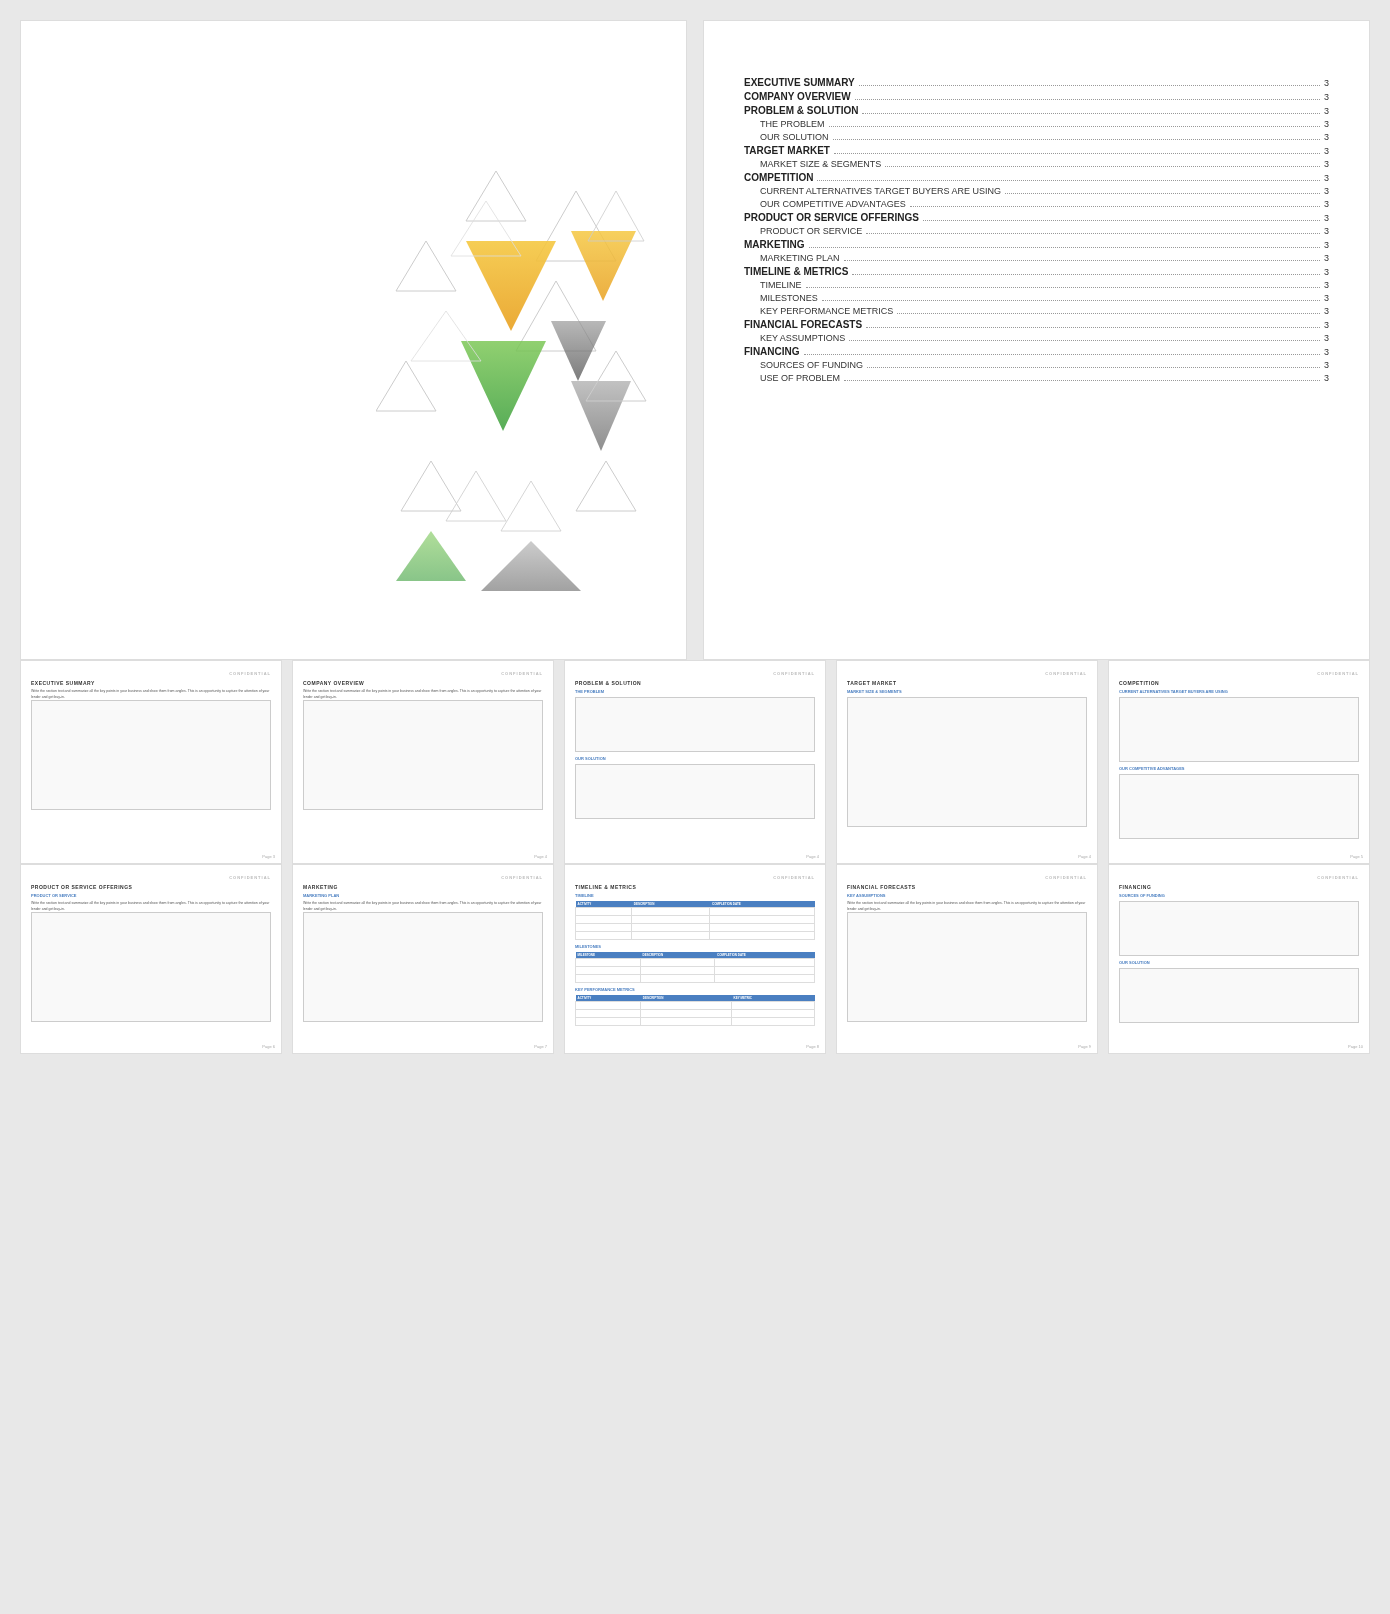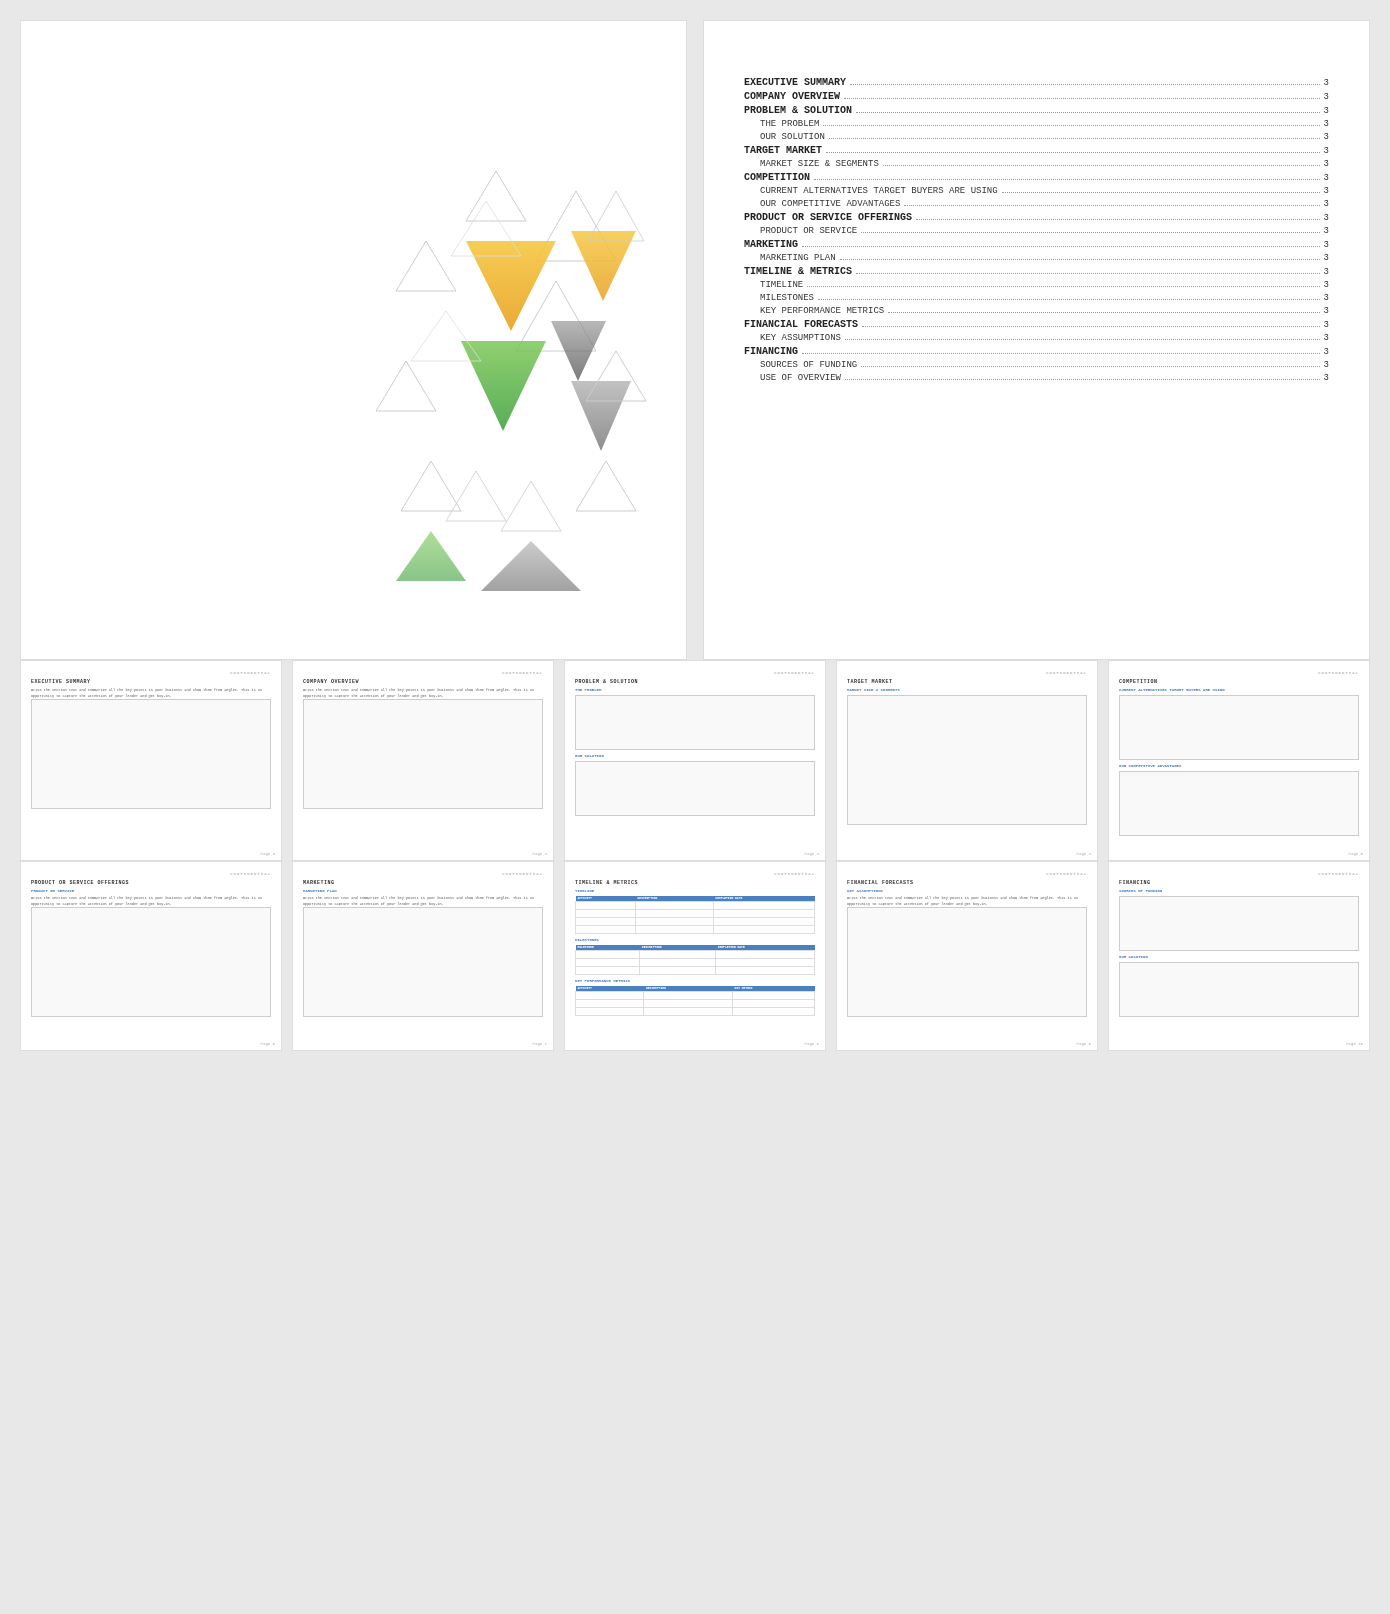--- a/index.html
+++ b/index.html
@@ -7,21 +7,20 @@
       background: #e8e8e8;
       font-family: Arial, sans-serif;
       padding: 20px;
       min-width: 1390px;
     }
 
     .main-container {
       display: flex;
       flex-direction: column;
       gap: 0;
-      font-family: Liberation Mono, monospace;
     }
 
     
     .top-pages {
       display: flex;
       gap: 16px;
     }
 
     .page-large {
       background: #fff;
@@ -440,21 +439,21 @@
             <span class="toc-item-bold">FINANCING</span>
             <span class="toc-dots"></span>
             <span class="toc-page">3</span>
           </div>
           <div class="toc-item">
             <span class="toc-item-normal">SOURCES OF FUNDING</span>
             <span class="toc-dots"></span>
             <span class="toc-page">3</span>
           </div>
           <div class="toc-item">
-            <span class="toc-item-normal">USE OF OVERVIEW</span>
+            <span class="toc-item-normal">USE OF PROBLEM</span>
             <span class="toc-dots"></span>
             <span class="toc-page">3</span>
           </div>
         </div>
 
       <div class="page-number"></div>
     </div>
 
   </div>
 

